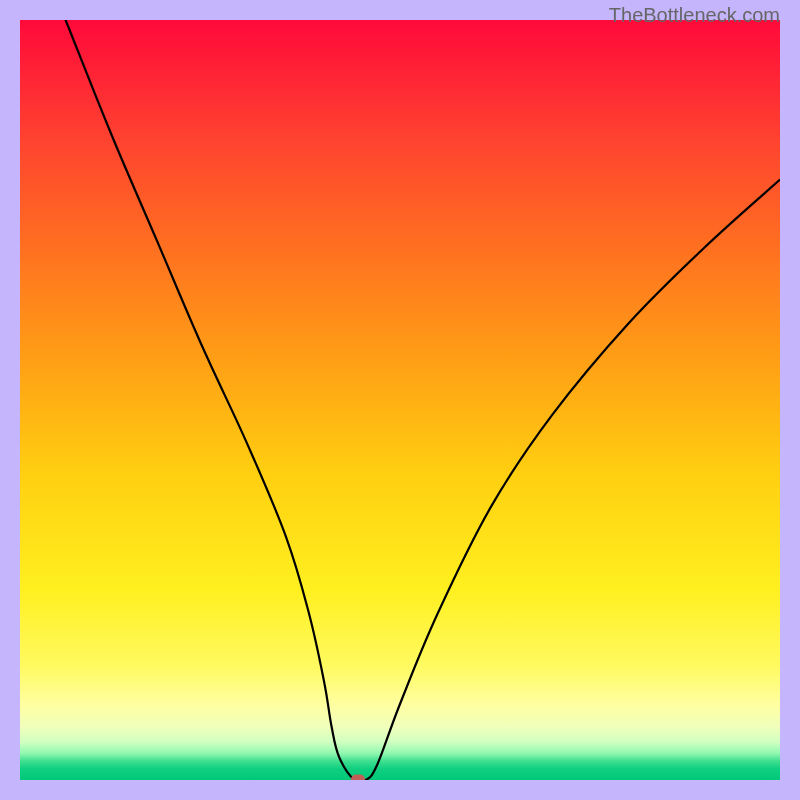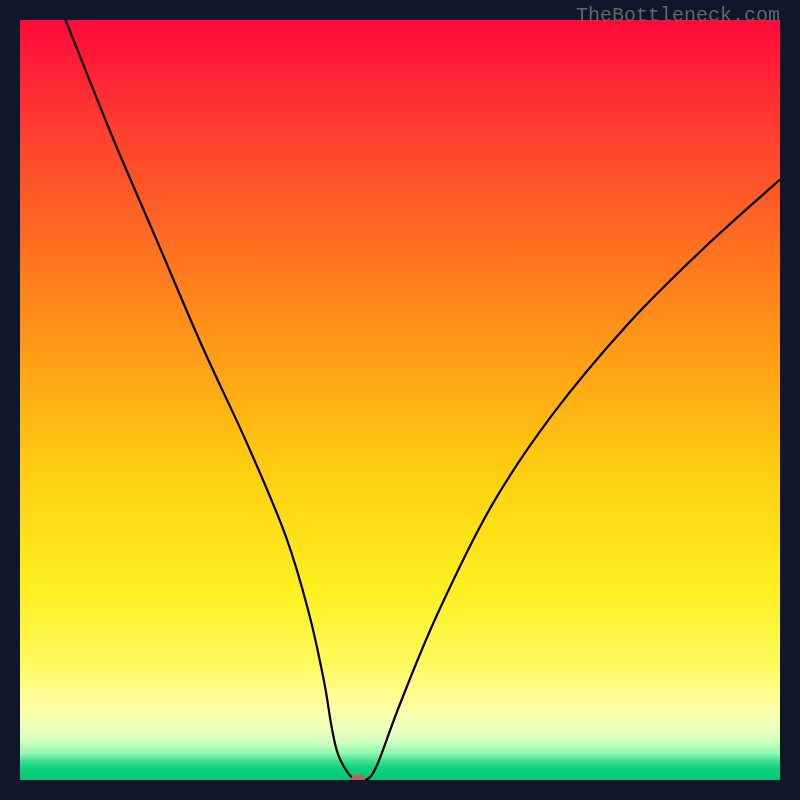--- a/index.html
+++ b/index.html
@@ -6,23 +6,22 @@
     margin: 0;
     padding: 0;
     width: 800px;
     height: 800px;
     background: #000;
     font-family: Arial, sans-serif;
   }
   .container {
     width: 800px;
     height: 800px;
-    background: #0f172a;
+    background: #c4b5fd;
     position: relative;
-    font-family: Liberation Mono, monospace;
   }
   .watermark {
     position: absolute;
     top: 4px;
     right: 20px;
     color: #666;
     font-size: 20px;
     z-index: 10;
   }
   .plot-area {

